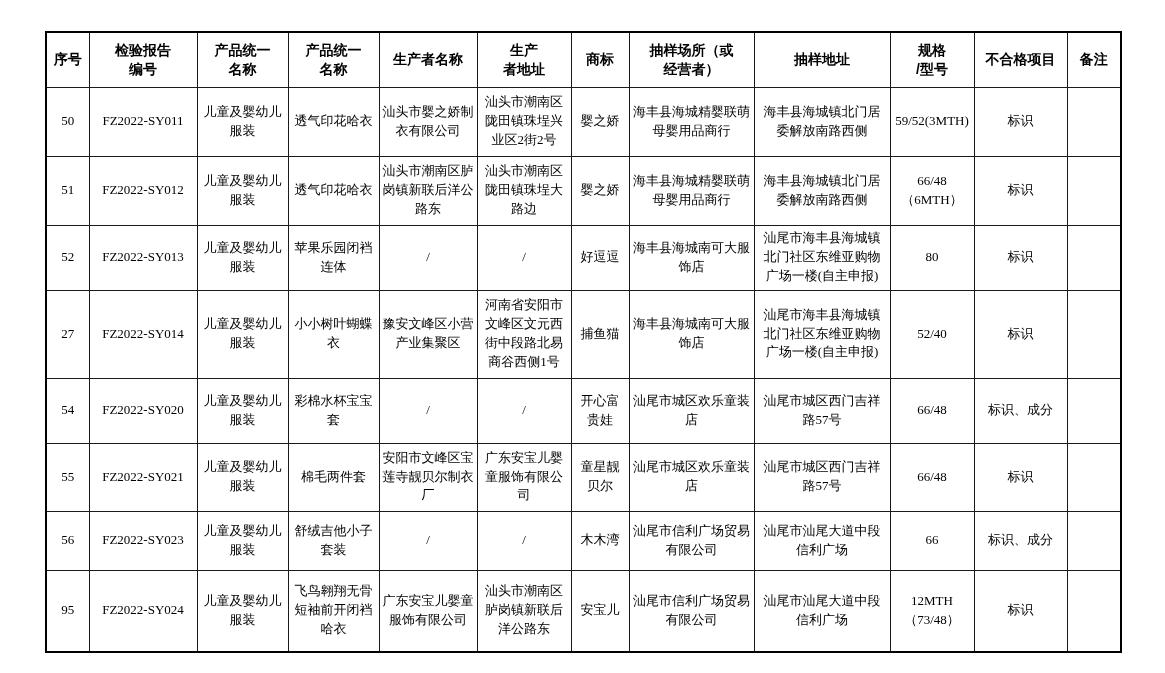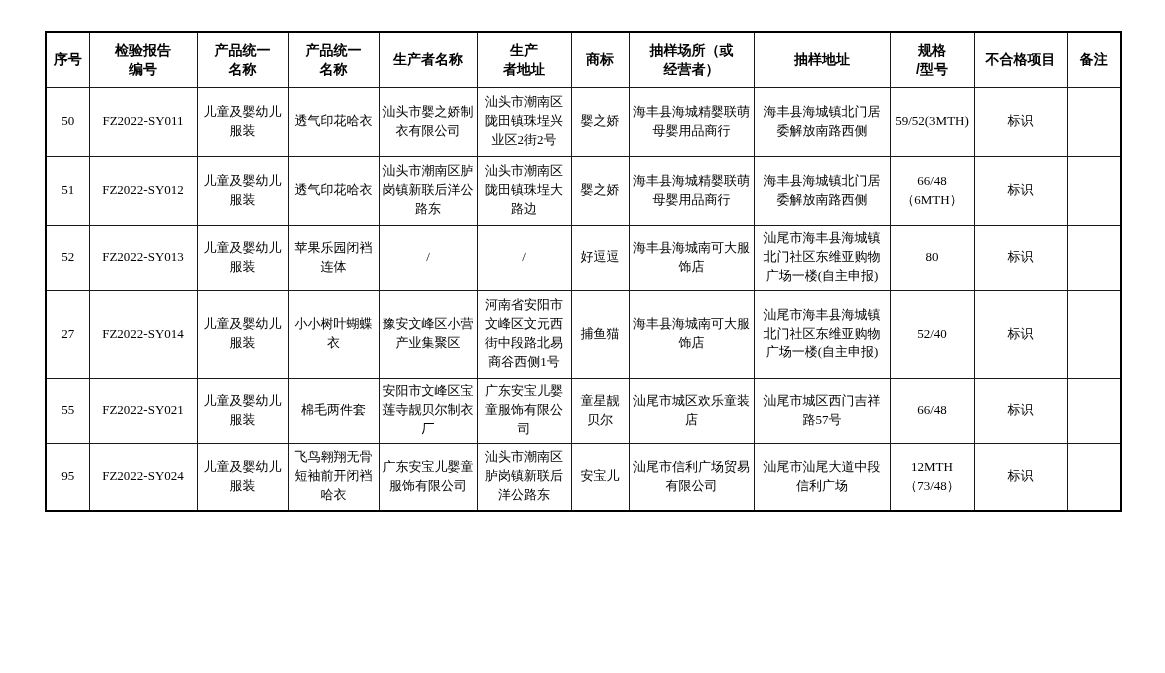--- a/index.html
+++ b/index.html
@@ -165,31 +165,59 @@
           <td>豫安文峰区小营产业集聚区</td>
           <td>河南省安阳市文峰区文元西街中段路北易商谷西侧1号</td>
           <td>捕鱼猫</td>
           <td>海丰县海城南可大服饰店</td>
           <td>汕尾市海丰县海城镇北门社区东维亚购物广场一楼(自主申报)</td>
           <td>52/40</td>
           <td>标识</td>
           <td></td>
         </tr>
         <tr>
+          <td>54</td>
+          <td>FZ2022-SY020</td>
+          <td>儿童及婴幼儿服装</td>
+          <td>彩棉水杯宝宝套</td>
+          <td>/</td>
+          <td>/</td>
+          <td>开心富贵娃</td>
+          <td>汕尾市城区欢乐童装店</td>
+          <td>汕尾市城区西门吉祥路57号</td>
+          <td>66/48</td>
+          <td>标识、成分</td>
+          <td></td>
+        </tr>
+        <tr>
           <td>55</td>
           <td>FZ2022-SY021</td>
           <td>儿童及婴幼儿服装</td>
           <td>棉毛两件套</td>
           <td>安阳市文峰区宝莲寺靓贝尔制衣厂</td>
           <td>广东安宝儿婴童服饰有限公司</td>
           <td>童星靓贝尔</td>
           <td>汕尾市城区欢乐童装店</td>
           <td>汕尾市城区西门吉祥路57号</td>
           <td>66/48</td>
           <td>标识</td>
+          <td></td>
+        </tr>
+        <tr>
+          <td>56</td>
+          <td>FZ2022-SY023</td>
+          <td>儿童及婴幼儿服装</td>
+          <td>舒绒吉他小子套装</td>
+          <td>/</td>
+          <td>/</td>
+          <td>木木湾</td>
+          <td>汕尾市信利广场贸易有限公司</td>
+          <td>汕尾市汕尾大道中段信利广场</td>
+          <td>66</td>
+          <td>标识、成分</td>
           <td></td>
         </tr>
         <tr>
           <td>95</td>
           <td>FZ2022-SY024</td>
           <td>儿童及婴幼儿服装</td>
           <td>飞鸟翱翔无骨短袖前开闭裆哈衣</td>
           <td>广东安宝儿婴童服饰有限公司</td>
           <td>汕头市潮南区胪岗镇新联后洋公路东</td>
           <td>安宝儿</td>

